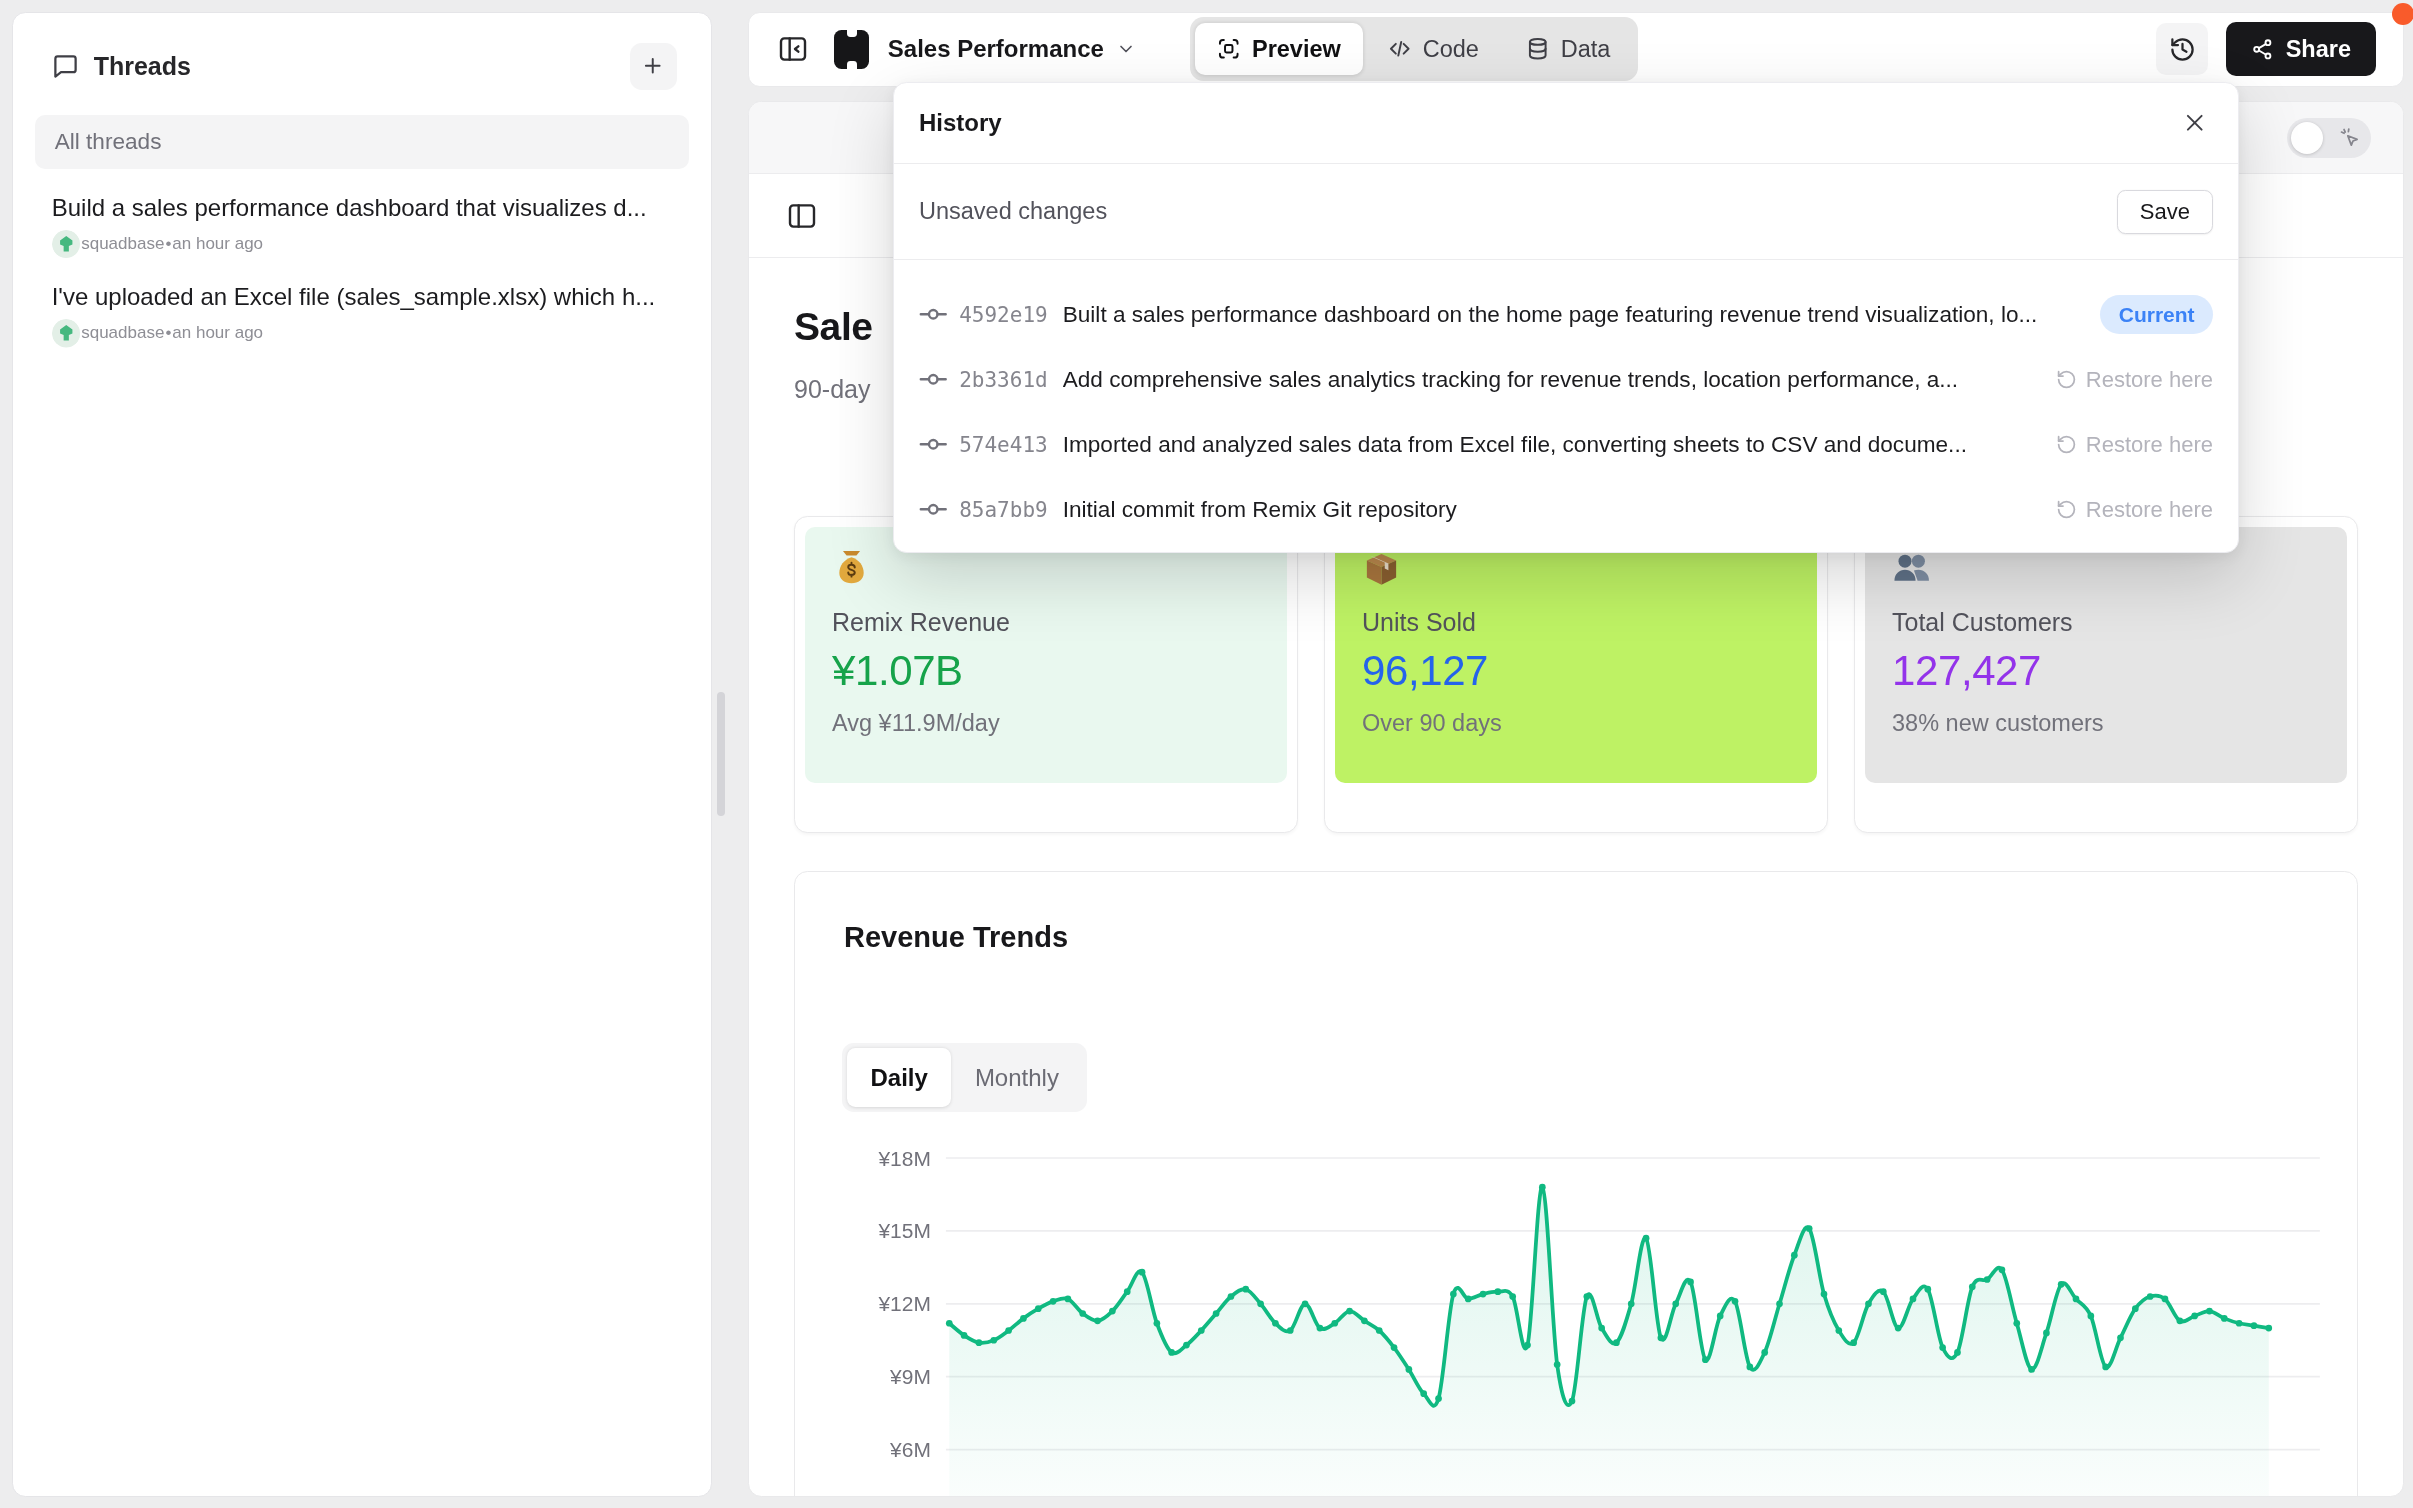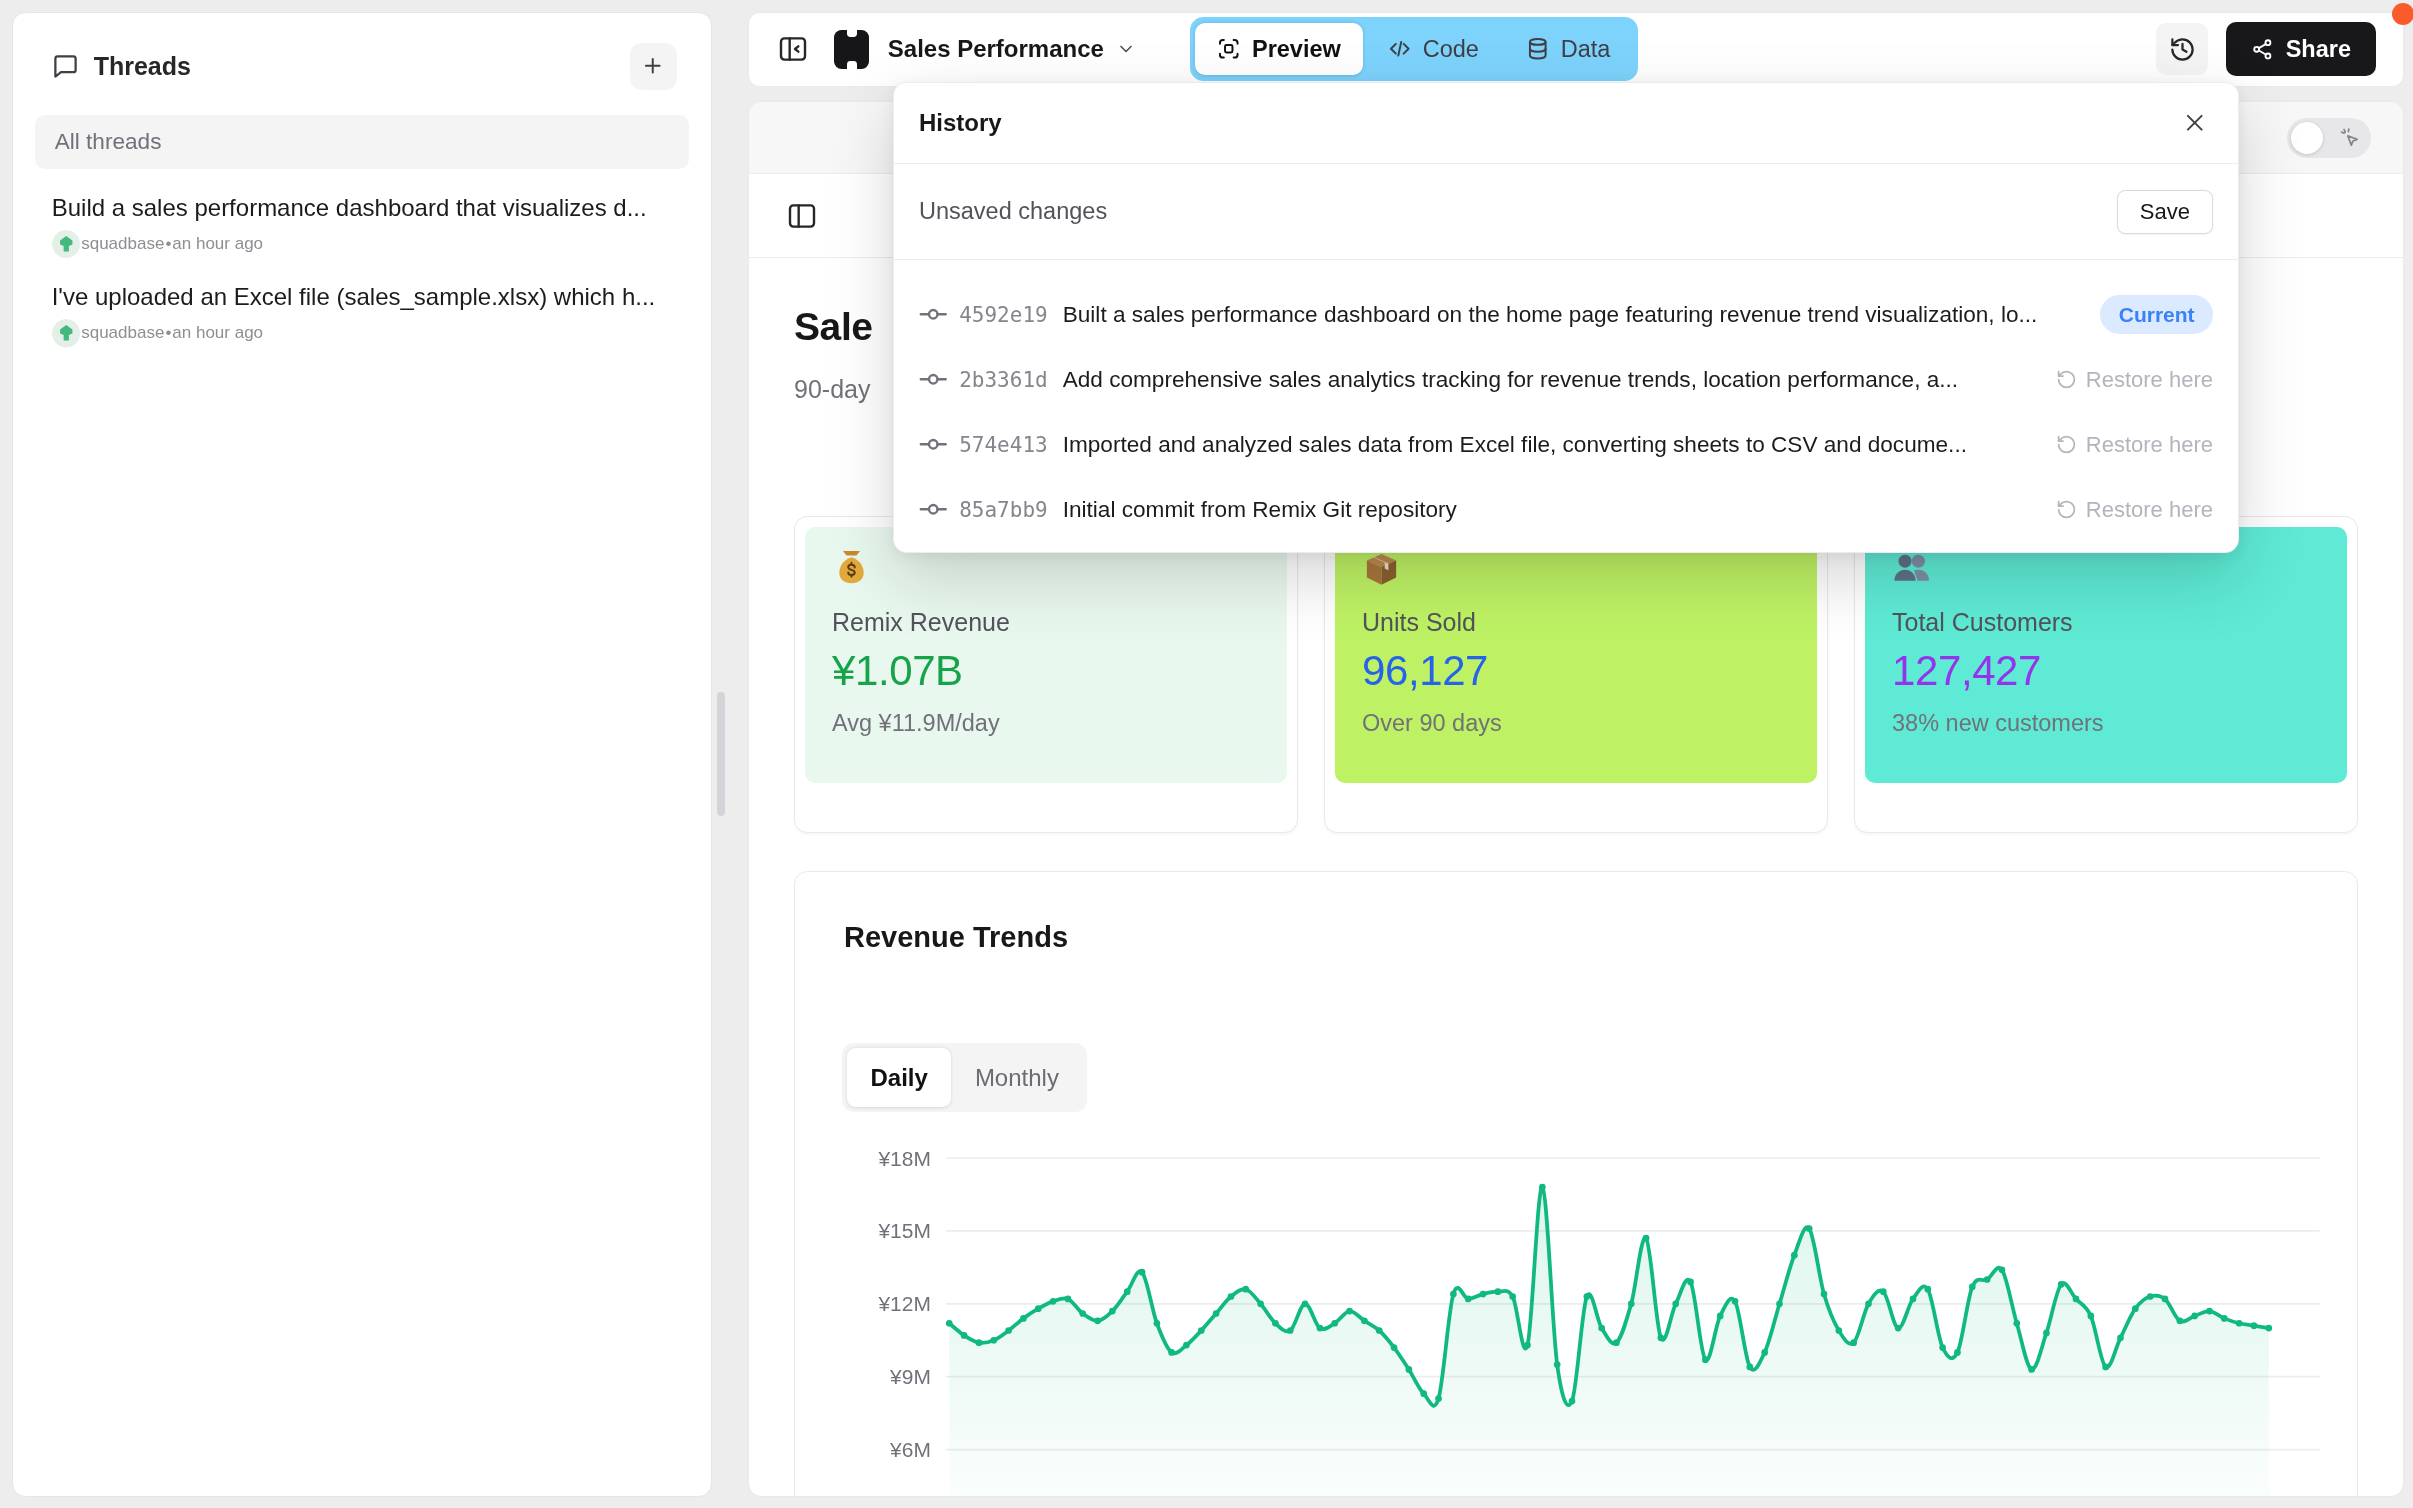--- a/index.html
+++ b/index.html
@@ -29,21 +29,21 @@
             border:0.8px solid #e9e9eb; border-radius:11.7px; display:flex; align-items:center; padding:0 27px 0 20px; }
   .icon-btn { display:flex; align-items:center; justify-content:center; cursor:pointer; background:transparent; border:none; }
   .panel-toggle { width:47px; height:47px; border-radius:10px; }
   .panel-toggle svg { width:32px; height:32px; stroke:#27272a; }
   .app-logo { width:35px; height:39px; margin-left:18.4px; position:relative; background:#161618; border-radius:7.5px; }
   .app-logo::before, .app-logo::after { content:""; position:absolute; left:12.6px; width:10px; height:7.5px; background:#fff; }
   .app-logo::before { top:0; border-radius:0 0 3.4px 3.4px; }
   .app-logo::after { bottom:0; border-radius:3.4px 3.4px 0 0; }
   .project-name { margin-left:18.4px; font-size:24px; font-weight:600; cursor:pointer; display:flex; align-items:center; gap:11.7px; }
   .project-name svg { width:20px; height:20px; stroke:#52525b; }
-  .tabs { display:flex; align-items:center; background:#7dd3fc; border-radius:13.4px; padding:5.9px; gap:3.4px; margin-left:54px; }
+  .tabs { display:flex; align-items:center; background:#e5e5e5; border-radius:13.4px; padding:5.9px; gap:3.4px; margin-left:54px; }
   .tab { display:flex; align-items:center; gap:11px; height:52px; padding:0 22px; border-radius:10px;
          font-size:23.5px; color:#3f3f46; cursor:pointer; }
   .tab svg { width:23.5px; height:23.5px; stroke:#3f3f46; }
   .tab.active { background:#fff; box-shadow:0 0.8px 4.2px rgba(0,0,0,.14); color:#111113; font-weight:600; }
   .tab.active svg { stroke:#111113; }
   .topbar-right { margin-left:auto; display:flex; align-items:center; gap:18.4px; }
   .history-btn { width:52px; height:52px; background:#f4f4f5; border-radius:10px; }
   .history-btn svg { width:27px; height:27px; stroke:#27272a; }
   .share-btn { display:flex; align-items:center; gap:11.7px; height:54px; padding:0 25px; background:#18181b;
                border-radius:10px; color:#fff; font-size:23.5px; font-weight:600; cursor:pointer; border:none; }
@@ -270,21 +270,21 @@
                 <path d="M6 14v21l18 9V22z" fill="#a9763e"></path>
                 <path d="M42 14v21l-18 9V22z" fill="#8a5f30"></path>
                 <path d="M14.5 9.8l18 8V26l-4.5-2v-7.5l-18-8z" fill="#e9ddc9"></path>
               </svg>
             <div class="metric-label">Units Sold</div>
             <div class="metric-value" style="color: rgb(37, 99, 235);">96,127</div>
             <div class="metric-sub">Over 90 days</div>
           </div>
         </div>
         <div class="metric-card">
-          <div class="metric-panel" style="background: #5eead4;">
+          <div class="metric-panel" style="background: #e5e5e5;">
             <svg class="metric-icon" viewBox="0 0 48 48">
                 <circle cx="16" cy="15" r="8" fill="#5f7187"></circle>
                 <path d="M3 39c0-8.5 6-13.5 13-13.5S29 30.5 29 39z" fill="#5f7187"></path>
                 <circle cx="32.5" cy="15" r="8" fill="#7e8ea3"></circle>
                 <path d="M27 26.6c1.7-.7 3.5-1.1 5.5-1.1 7 0 13 5 13 13.5h-14" fill="#7e8ea3"></path>
               </svg>
             <div class="metric-label">Total Customers</div>
             <div class="metric-value" style="color: rgb(147, 51, 234);">127,427</div>
             <div class="metric-sub">38% new customers</div>
           </div>

